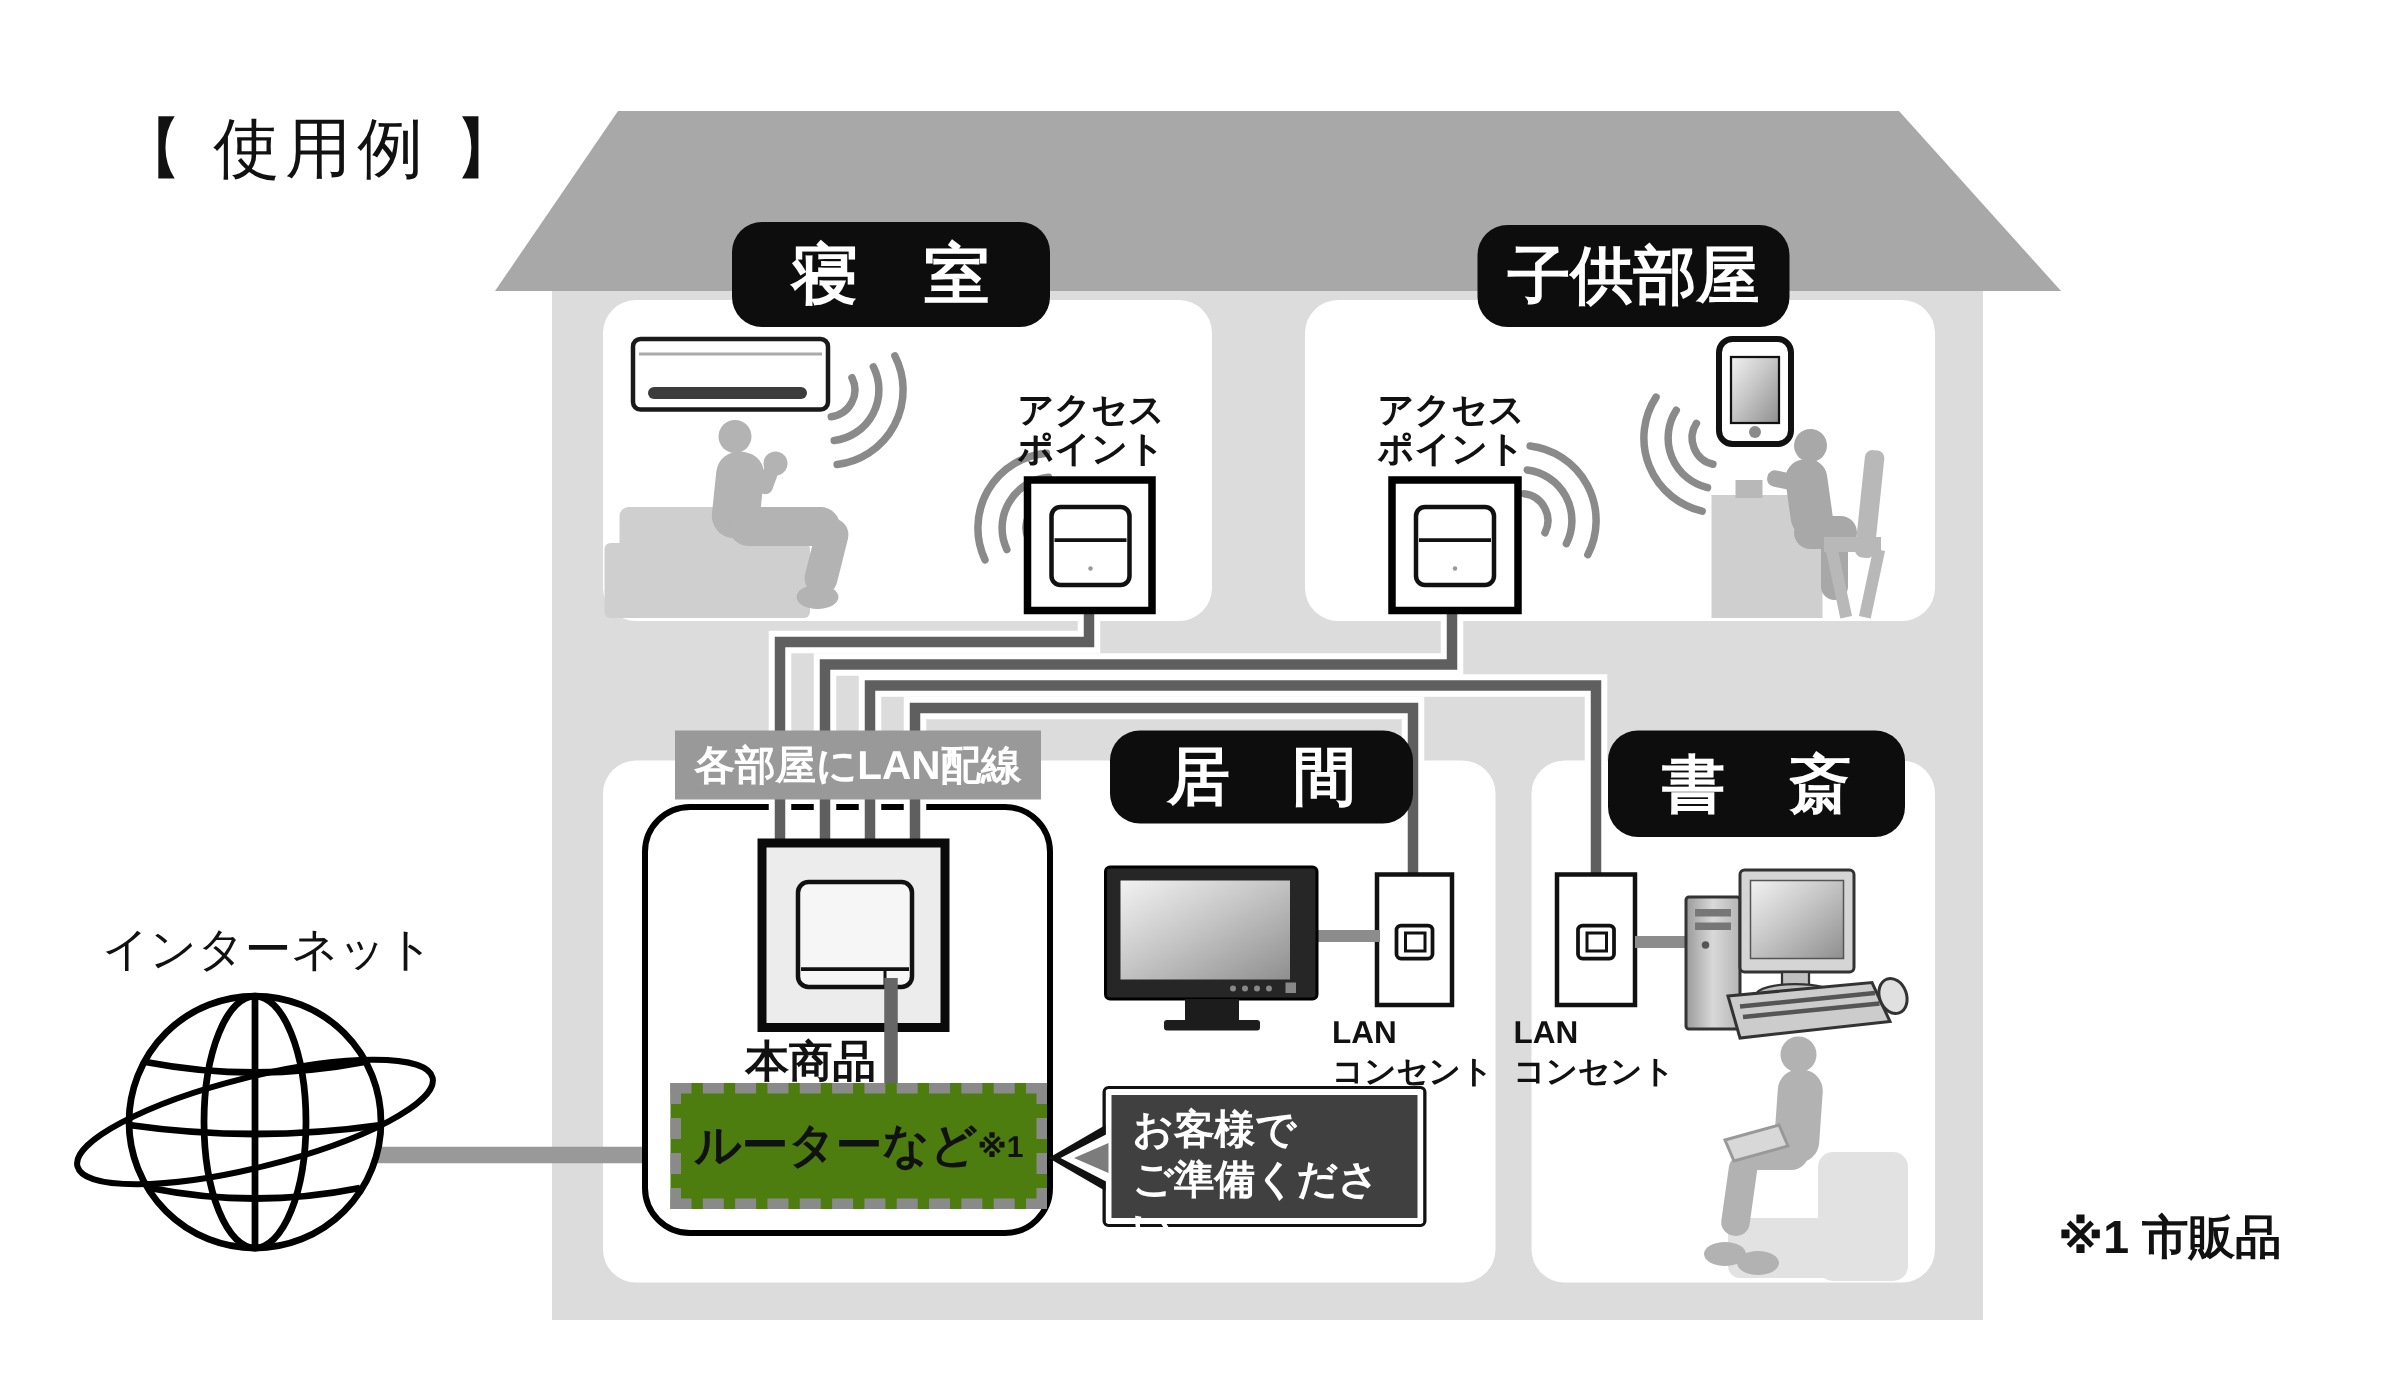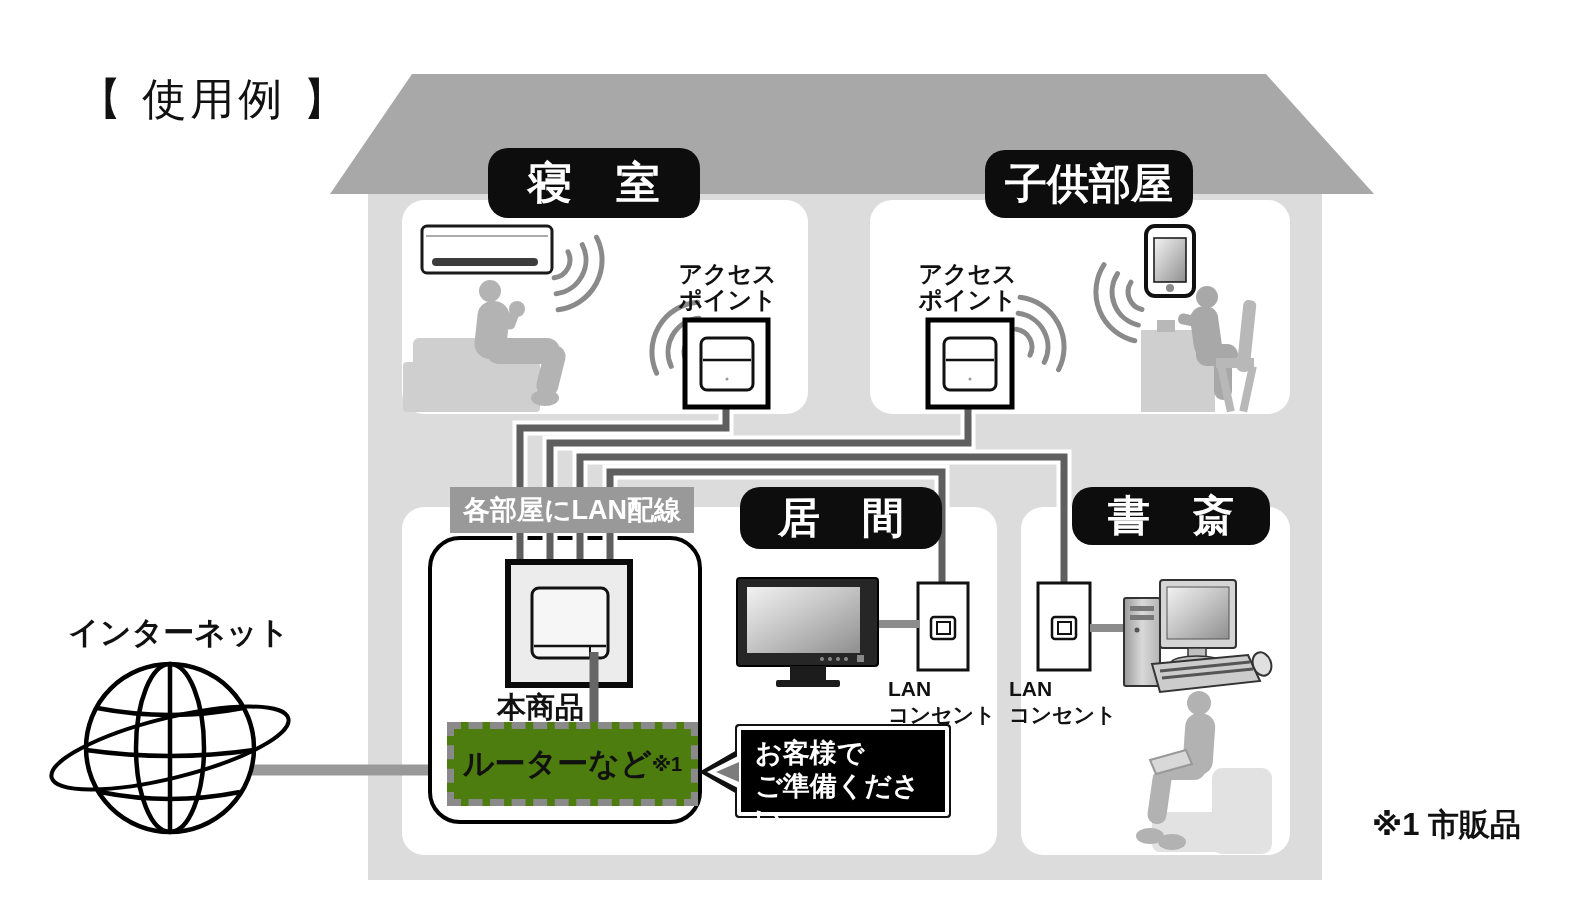--- a/index.html
+++ b/index.html
@@ -8,49 +8,49 @@
   .stage svg.base{position:absolute;left:0;top:0;z-index:1;}
   .txt{position:absolute;z-index:2;}
 
   .page-title{left:78px;top:70px;font-size:44px;font-weight:normal;color:#111;letter-spacing:4px;white-space:nowrap;}
 
   .room-label{background:#0d0d0d;color:#fff;font-weight:bold;border-radius:20px;
               display:flex;align-items:center;justify-content:center;white-space:pre;}
   .room-label.bedroom{left:488px;top:148px;width:212px;height:70px;font-size:44px;}
   .room-label.kids{left:970px;top:150px;width:208px;height:68px;font-size:42px;margin-left:15px;}
   .room-label.living{left:740px;top:487px;width:202px;height:62px;font-size:42px;}
-  .room-label.study{left:1072px;top:487px;width:198px;height:58px;font-size:42px;}
+  .room-label.study{left:1072px;top:487px;width:198px;height:71px;font-size:42px;}
 
   .ap-label{width:145px;text-align:center;font-size:24px;font-weight:bold;line-height:26px;color:#111;}
   .ap-label.bedroom{left:655px;top:261px;}
   .ap-label.kids{left:895px;top:261px;}
 
   .wiring-label{left:450px;top:487px;width:244px;height:46px;background:#999999;color:#fff;
                 font-size:27px;font-weight:bold;display:flex;align-items:center;justify-content:center;white-space:nowrap;}
 
   .product-label{left:478px;top:688px;width:125px;text-align:center;font-size:29px;font-weight:bold;color:#111;}
 
   .router-box{left:447px;top:722px;width:251px;height:84px;background:#4d7c0f;border:7px dashed #8a8a8a;
               box-sizing:border-box;display:flex;align-items:center;justify-content:center;color:#111;white-space:nowrap;}
   .router-box .main{font-size:31px;font-weight:bold;}
   .router-box .ref{font-size:20px;font-weight:bold;vertical-align:10px;}
 
-  .bubble{left:735px;top:724px;width:216px;height:94px;background:#000000;border:2px solid #111;
+  .bubble{left:735px;top:724px;width:216px;height:94px;background:#404040;border:2px solid #111;
           box-shadow:inset 0 0 0 4px #ffffff;border-radius:4px;box-sizing:border-box;
           color:#fff;font-size:27px;font-weight:bold;line-height:33px;padding:11px 0 0 18px;}
   .tail{position:absolute;width:0;height:0;}
   .tail.outer{left:-38px;top:24px;border-top:22px solid transparent;border-bottom:22px solid transparent;border-right:38px solid #111;}
   .tail.white{left:-30px;top:30px;border-top:16px solid transparent;border-bottom:16px solid transparent;border-right:31px solid #ffffff;}
   .tail.inner{left:-21px;top:36px;border-top:10px solid transparent;border-bottom:10px solid transparent;border-right:23px solid #7c7c7c;}
 
   .lan-label{width:110px;text-align:left;font-size:21px;font-weight:bold;line-height:26px;color:#111;}
   .lan-label.living{left:888px;top:676px;}
   .lan-label.study{left:1009px;top:676px;}
 
-  .internet-label{left:68px;top:612px;width:210px;font-size:31px;font-weight:bold;color:#111;white-space:nowrap;}
+  .internet-label{left:68px;top:612px;width:210px;font-size:31px;font-weight:normal;color:#111;white-space:nowrap;}
   .footnote{left:1372px;top:804px;font-size:31px;font-weight:bold;color:#111;white-space:nowrap;}
 </style>
 </head>
 <body>
 
 <div class="stage">
 
   <svg class="base" width="1588" height="922" viewBox="0 0 1588 922">
     <defs>
       <linearGradient id="screenGrad" x1="0" y1="0" x2="1" y2="1">

